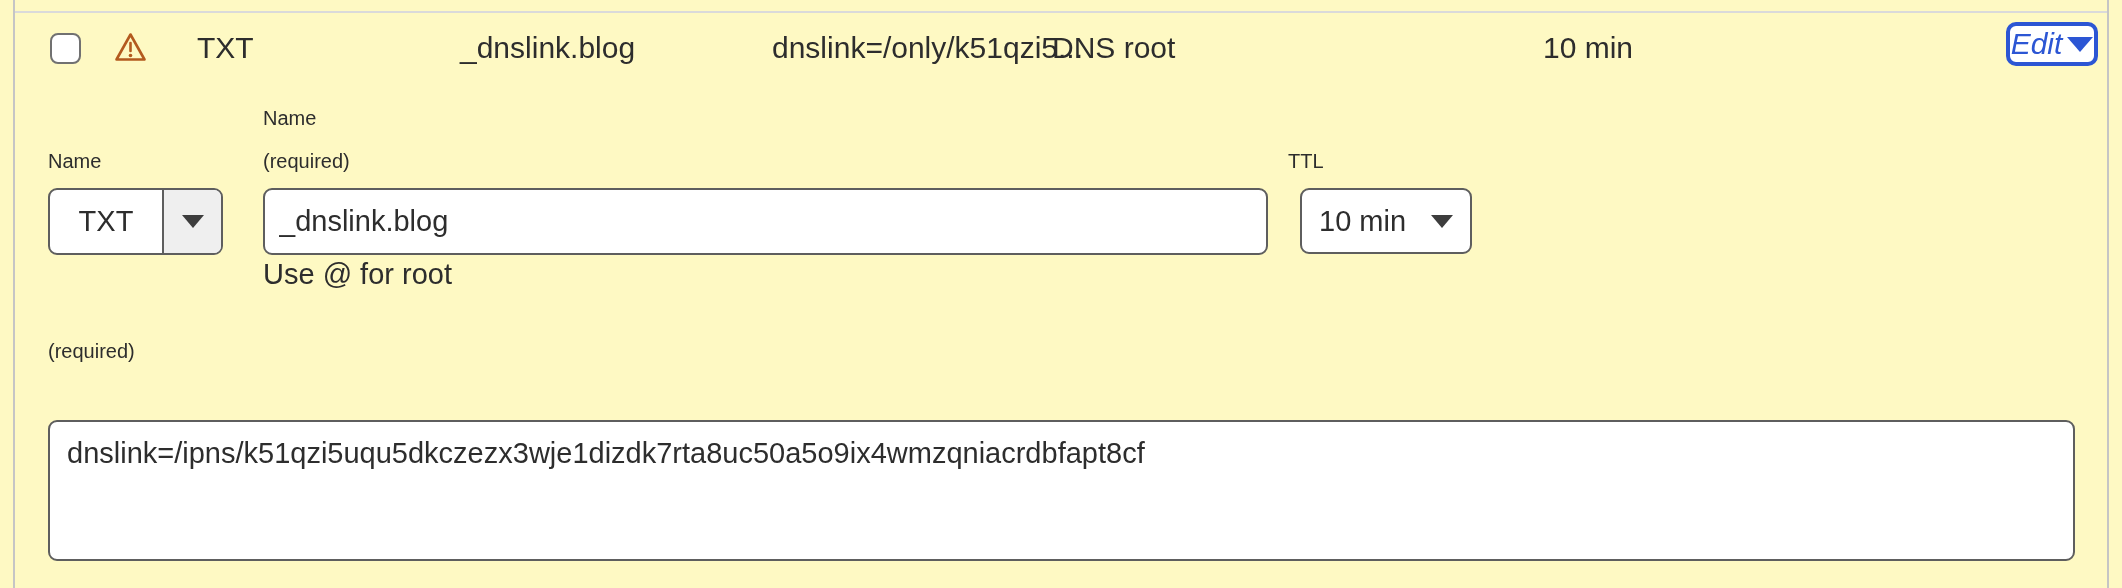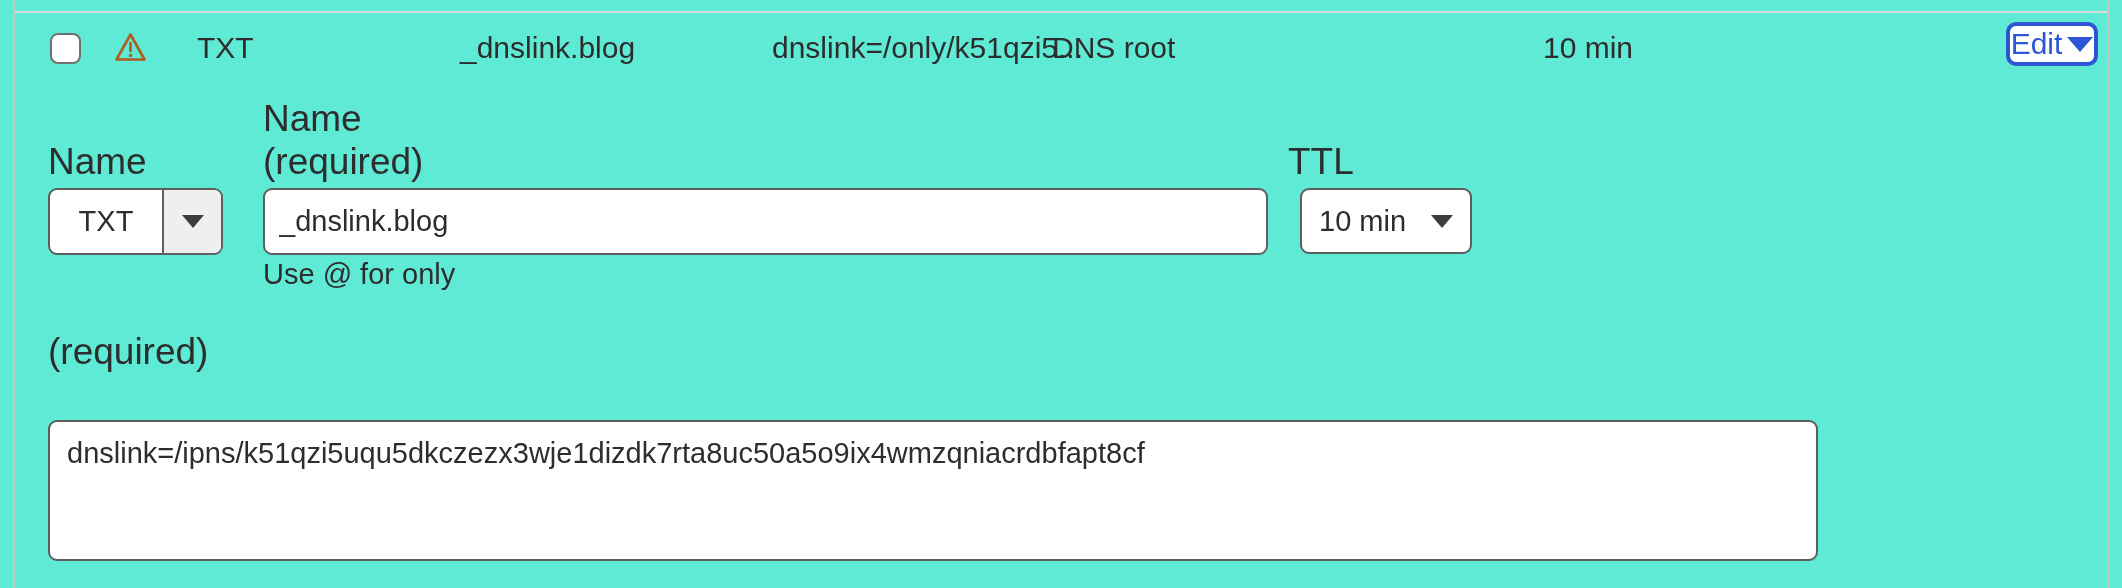--- a/index.html
+++ b/index.html
@@ -3,21 +3,21 @@
 <meta charset="utf-8">
 <style>
   * { box-sizing: border-box; margin: 0; padding: 0; }
   html, body { background: #ffffff; }
   body { font-family: "Liberation Sans", "DejaVu Sans", sans-serif; }
 
   .stage {
     position: relative;
     width: 2122px;
     height: 588px;
-    background: #5eead4;
+    background: #fef9c3;
     overflow: hidden;
     color: #2d2d2d;
   }
 
   
   .v-border { position: absolute; top: 0; width: 2px; height: 588px; background: #c5c5c5; }
   .v-border.left  { left: 13px; }
   .v-border.right { left: 2107px; }
   .row-separator { position: absolute; left: 15px; top: 11px; width: 2092px; height: 2px; background: #dadada; }
 
@@ -39,32 +39,32 @@
   .warning { position: absolute; left: 114px; top: 31px; width: 33px; height: 32px; }
 
   .edit-btn {
     position: absolute; left: 2006px; top: 22px;
     width: 92px; height: 44px;
     background: #ffffff;
     border: 4px solid #2c56d4; border-radius: 10px;
     display: flex; align-items: center; justify-content: center; gap: 5px;
     cursor: pointer; padding: 0;
   }
-  .edit-btn .lbl { font-size: 30px; color: #2c56d4; line-height: 30px; }
+  .edit-btn .lbl { font-size: 30px; color: #2c56d4; line-height: 30px; font-style: italic; }
   .caret-down {
     width: 0; height: 0;
     border-left: 13px solid transparent;
     border-right: 13px solid transparent;
     border-top: 15px solid #2c56d4;
   }
 
   
   .field-label {
     position: absolute;
-    font-size: 37px;
+    font-size: 20px;
     line-height: 43px;
     color: #2d2d2d;
     white-space: nowrap;
   }
 
   .type-select {
     position: absolute; left: 48px; top: 188px;
     width: 175px; height: 67px;
     border: 2px solid #5e5e5e; border-radius: 9px;
     background: #ffffff;
@@ -110,21 +110,21 @@
     border: 2px solid #5e5e5e; border-radius: 9px;
     background: #ffffff;
     display: flex; align-items: center; justify-content: space-between;
     padding: 0 17px;
     font-size: 29px; color: #2d2d2d;
     cursor: pointer;
   }
 
   .content-textarea {
     position: absolute; left: 48px; top: 420px;
-    width: 1770px; height: 141px;
+    width: 2027px; height: 141px;
     border: 2px solid #5e5e5e; border-radius: 9px;
     padding: 14px 17px;
     font-size: 29px; line-height: 35px; color: #2d2d2d;
     font-family: "Liberation Sans", "DejaVu Sans", sans-serif;
     background: #ffffff; outline: none;
     resize: none; overflow: hidden; white-space: pre;
   }
 </style>
 </head>
 <body>
@@ -167,21 +167,21 @@
 
     <div class="type-select">
       <span class="value">TXT</span>
       <span class="arrow-box">
         <span class="select-caret"></span>
       </span>
     </div>
 
     <input class="name-input" type="text" value="_dnslink.blog" style="">
 
-    <div class="helper-text">Use @ for only</div>
+    <div class="helper-text">Use @ for root</div>
 
     <div class="ttl-select">
       <span>10 min</span>
       <span class="select-caret"></span>
     </div>
 
     <div class="field-label" style="left:48px; top:330px">
       <div>(required)</div>
     </div>
 

